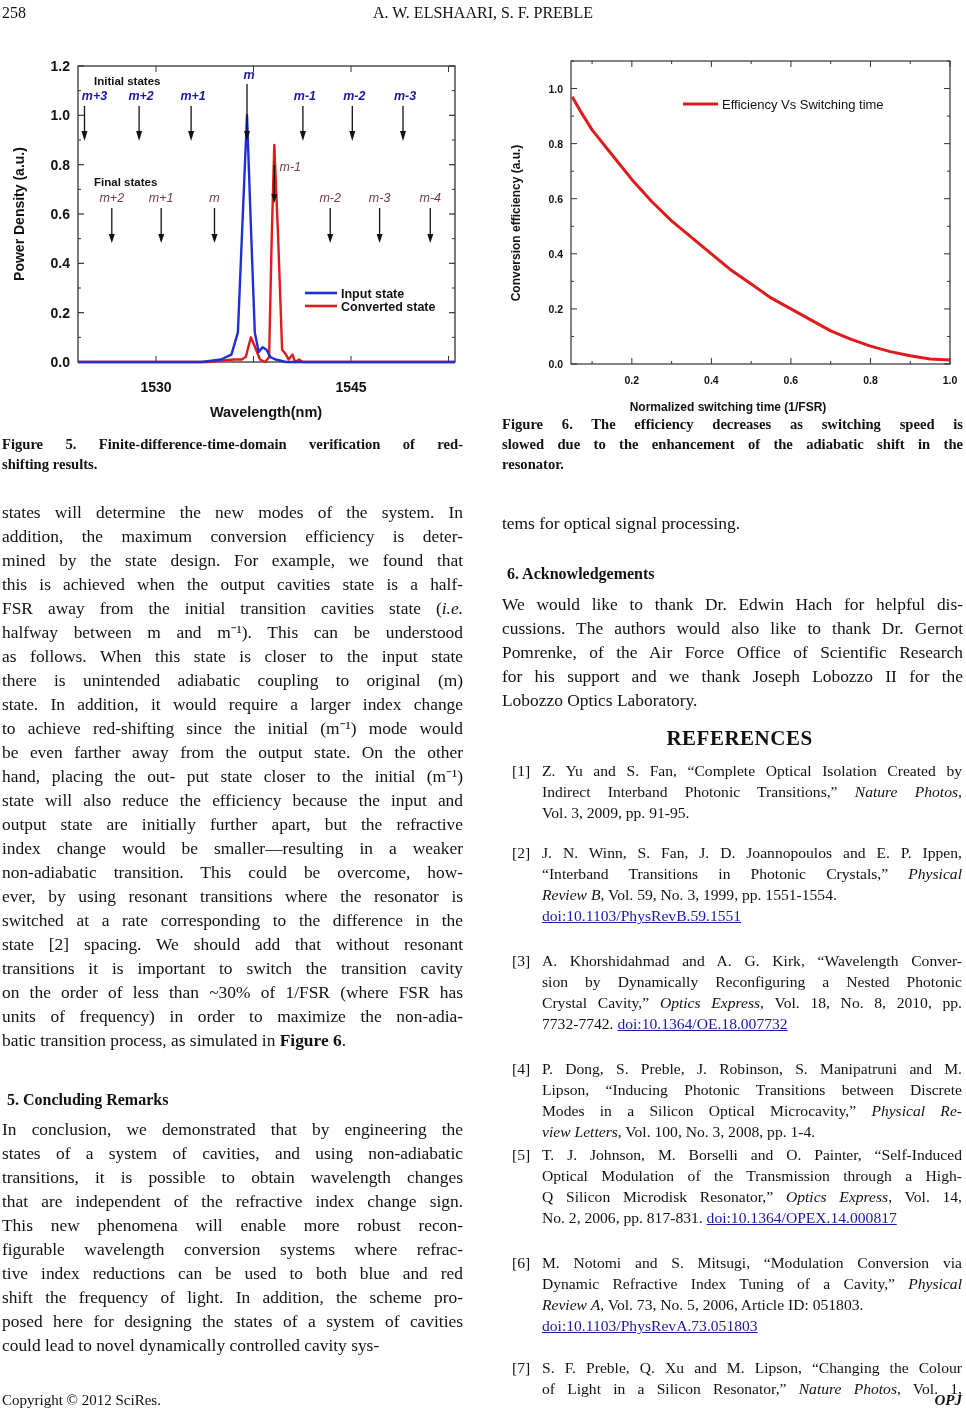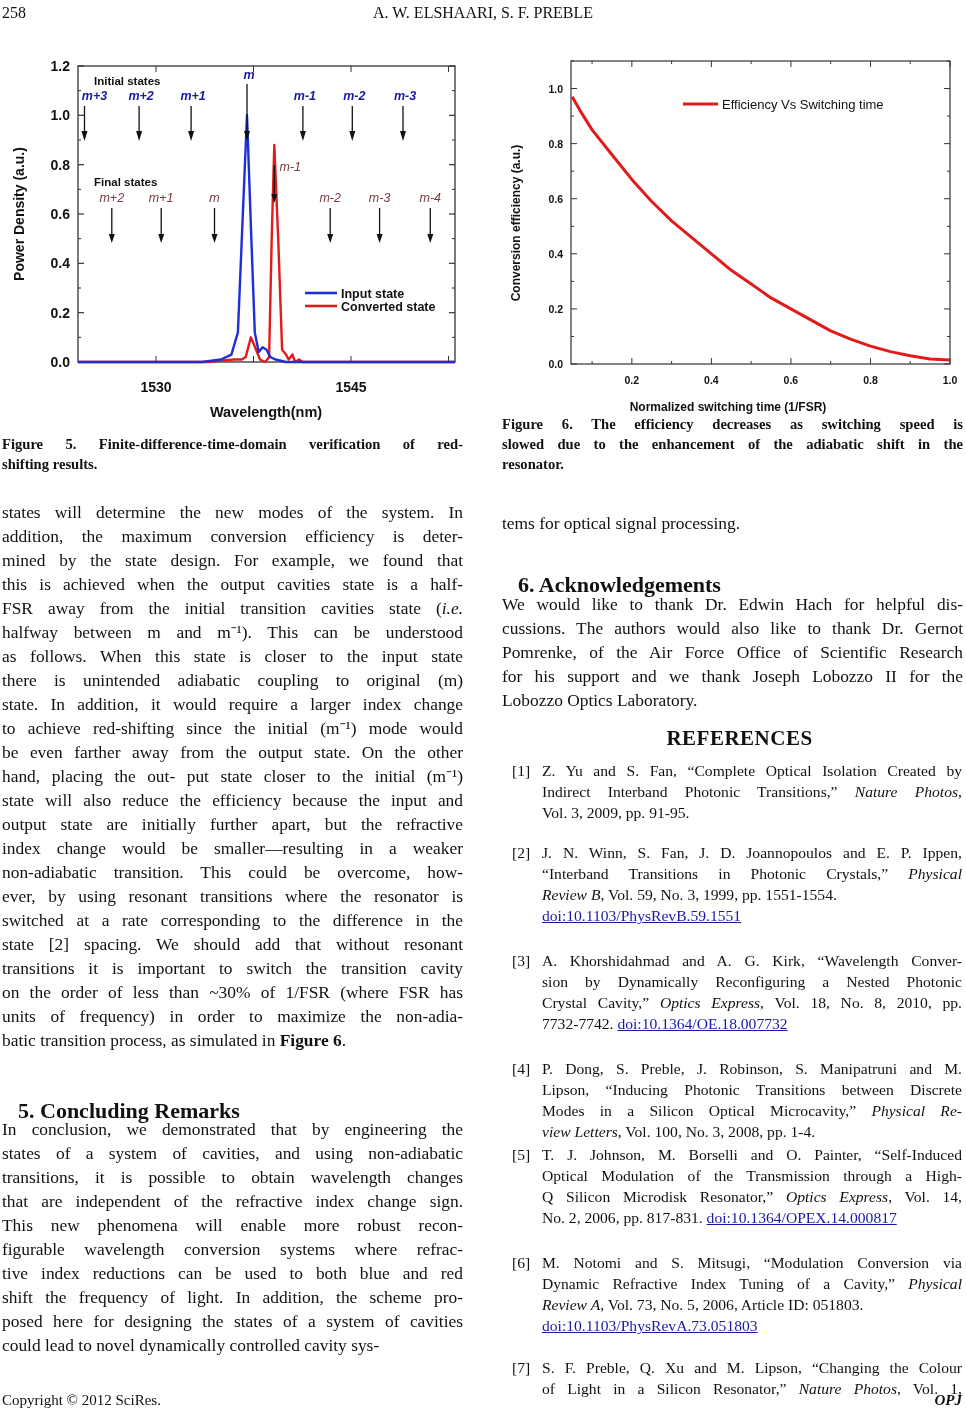--- a/index.html
+++ b/index.html
@@ -9,21 +9,21 @@
   .running-head { top: 4px; left: 0; width: 966px; height: 22px; font-size: 16px; padding-left: 16px; }
   .page-num { position: absolute; left: 2px; top: 0; }
   .authors { position: absolute; left: 0; width: 966px; text-align: center; top: 0; }
   .col { position: absolute; width: 461px; }
   .col-left { left: 2px; }
   .col-right { left: 502px; }
   .caption { font-weight: bold; font-size: 14.6px; line-height: 20px; text-align: justify; }
   .para { font-size: 17.4px; line-height: 24px; text-align: justify; }
   .para .ln { display: block; text-align: justify; text-align-last: justify; white-space: nowrap; }
   .para .ln.last { text-align-last: left; }
-  h2.sec { font-size: 22px; font-weight: bold; margin: 16px; line-height: 28px; }
+  h2.sec { font-size: 16px; font-weight: bold; margin: 5px; line-height: 28px; }
   h2.refs { font-size: 21px; font-weight: bold; text-align: center; margin: 7px; letter-spacing: 0.5px; }
   .ref { position: absolute; left: 0; width: 461px; font-size: 15.6px; line-height: 21px; }
   .ref .num { position: absolute; left: 10px; top: 0; }
   .ref .body { position: absolute; left: 40px; width: 420px; text-align: justify; }
   .ref .body .ln { display: block; text-align: justify; text-align-last: justify; white-space: nowrap; }
   .ref .body .ln.last { text-align-last: left; }
   .doi { color: #1a1aa6; text-decoration: underline; }
   .footer { top: 1392px; left: 0; width: 966px; font-size: 15px; }
   .footer .copy { position: absolute; left: 2px; }
   .footer .journal { position: absolute; right: 4px; font-weight: bold; font-style: italic; }

